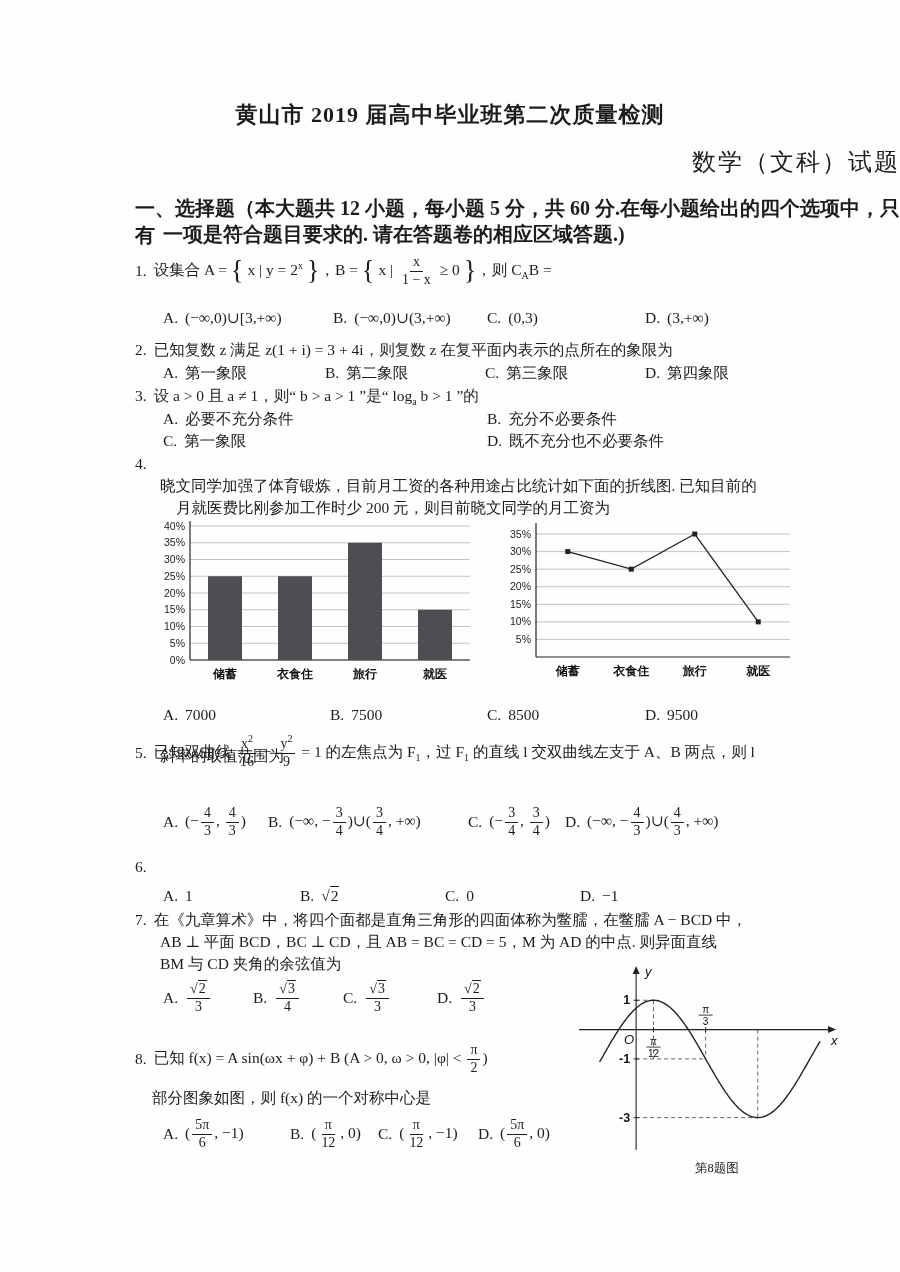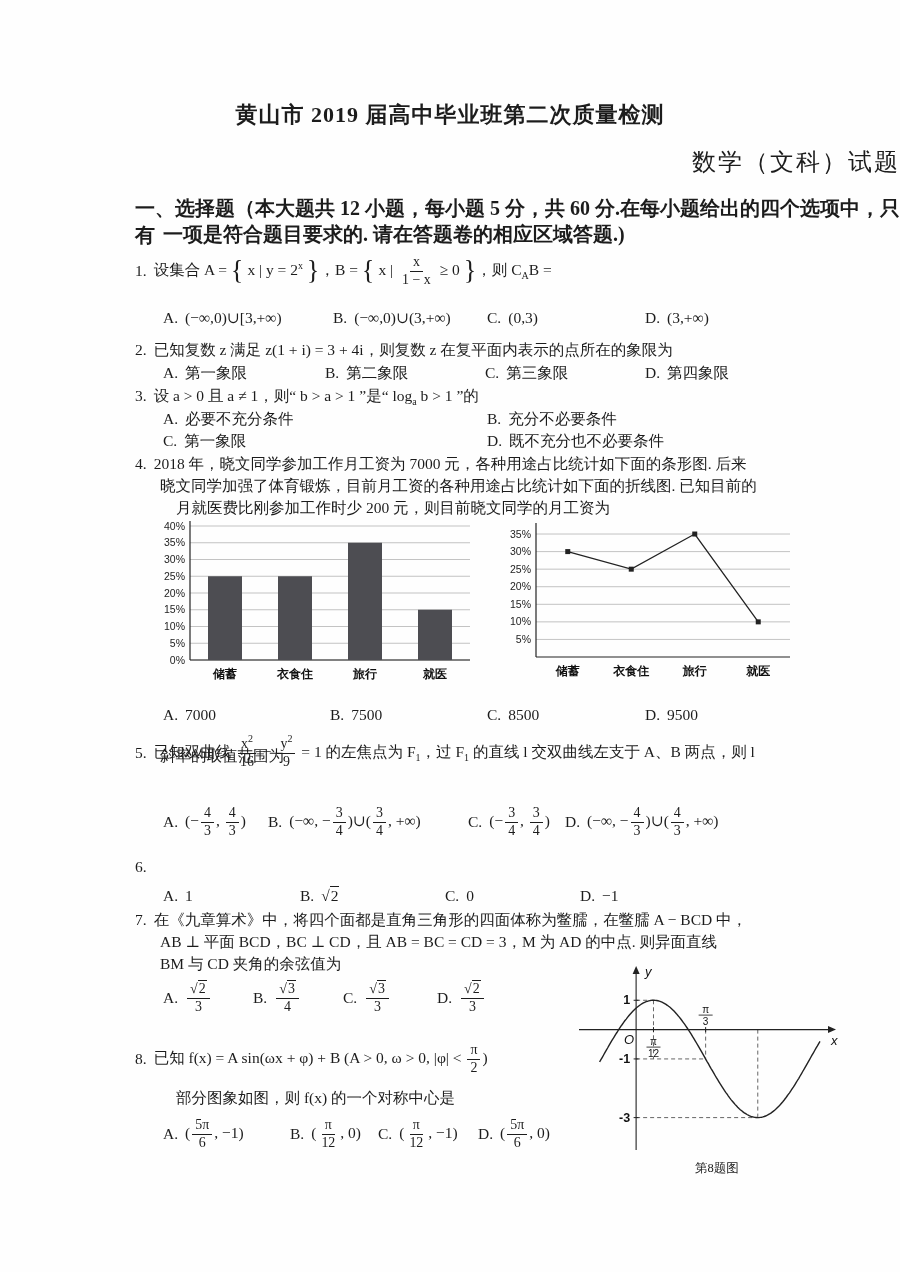--- a/index.html
+++ b/index.html
@@ -108,21 +108,20 @@
         <span>第一象限</span>
       </span>
     <span class="opt" style="left:487px">
         <span class="olabel">D.</span>
         <span>既不充分也不必要条件</span>
       </span>
   </div>
 
   <div class="row" style="left:135px;top:452px">
     <span class="qnum">4.</span>
-    <span>2018 年，晓文同学参加工作月工资为 7000 元，各种用途占比统计如下面的条形图. 后来</span>
   </div>
   <div class="row" style="left:160px;top:474px">
       <span>晓文同学加强了体育锻炼，目前月工资的各种用途占比统计如下面的折线图. 已知目前的</span>
     </div>
   <div class="row" style="left:176px;top:496px">
       <span>月就医费比刚参加工作时少 200 元，则目前晓文同学的月工资为</span>
     </div>
 
   <svg id="bar-chart" class="abs" style="left:148px;top:514px" width="330" height="182">
       <line x1="42" y1="146" x2="322" y2="146" stroke="#9a9a9a" stroke-width="0.6"></line>
@@ -277,21 +276,21 @@
         <span class="olabel">D.</span>
         <span>−1</span>
       </span>
   </div>
 
   <div class="row" style="left:135px;top:908px">
     <span class="qnum">7.</span>
     <span>在《九章算术》中，将四个面都是直角三角形的四面体称为鳖臑，在鳖臑 A − BCD 中，</span>
   </div>
   <div class="row" style="left:160px;top:930px">
-      <span>AB ⊥ 平面 BCD，BC ⊥ CD，且 AB = BC = CD = 3，M 为 AD 的中点. 则异面直线</span>
+      <span>AB ⊥ 平面 BCD，BC ⊥ CD，且 AB = BC = CD = 5，M 为 AD 的中点. 则异面直线</span>
     </div>
   <div class="row" style="left:160px;top:952px">
       <span>BM 与 CD 夹角的余弦值为</span>
     </div>
   <div class="optrow tall" style="top:974px">
     <span class="opt" style="left:163px">
         <span class="olabel">A.</span>
         <span><span class="frac">
             <span class="fn"><span class="sqrt">√<span class="rad">2</span></span></span>
             <span class="fd">3</span>
@@ -352,21 +351,21 @@
     </svg>
   <div class="abs figcap" style="left:695px;top:1160px">第8题图</div>
 
   <div class="row tall" style="left:135px;top:1036px">
     <span class="qnum">8.</span>
     <span>已知 f(x) = A sin(ωx + φ) + B (A &gt; 0, ω &gt; 0, |φ| &lt; <span class="frac">
           <span class="fn">π</span>
           <span class="fd">2</span>
         </span>)</span>
   </div>
-  <div class="row" style="left:176px;top:1086px">
+  <div class="row" style="left:152px;top:1086px">
       <span>部分图象如图，则 f(x) 的一个对称中心是</span>
     </div>
   <div class="optrow tall" style="top:1110px">
     <span class="opt" style="left:163px">
         <span class="olabel">A.</span>
         <span>(<span class="frac">
             <span class="fn">5π</span>
             <span class="fd">6</span>
           </span>, −1)</span>
       </span>

